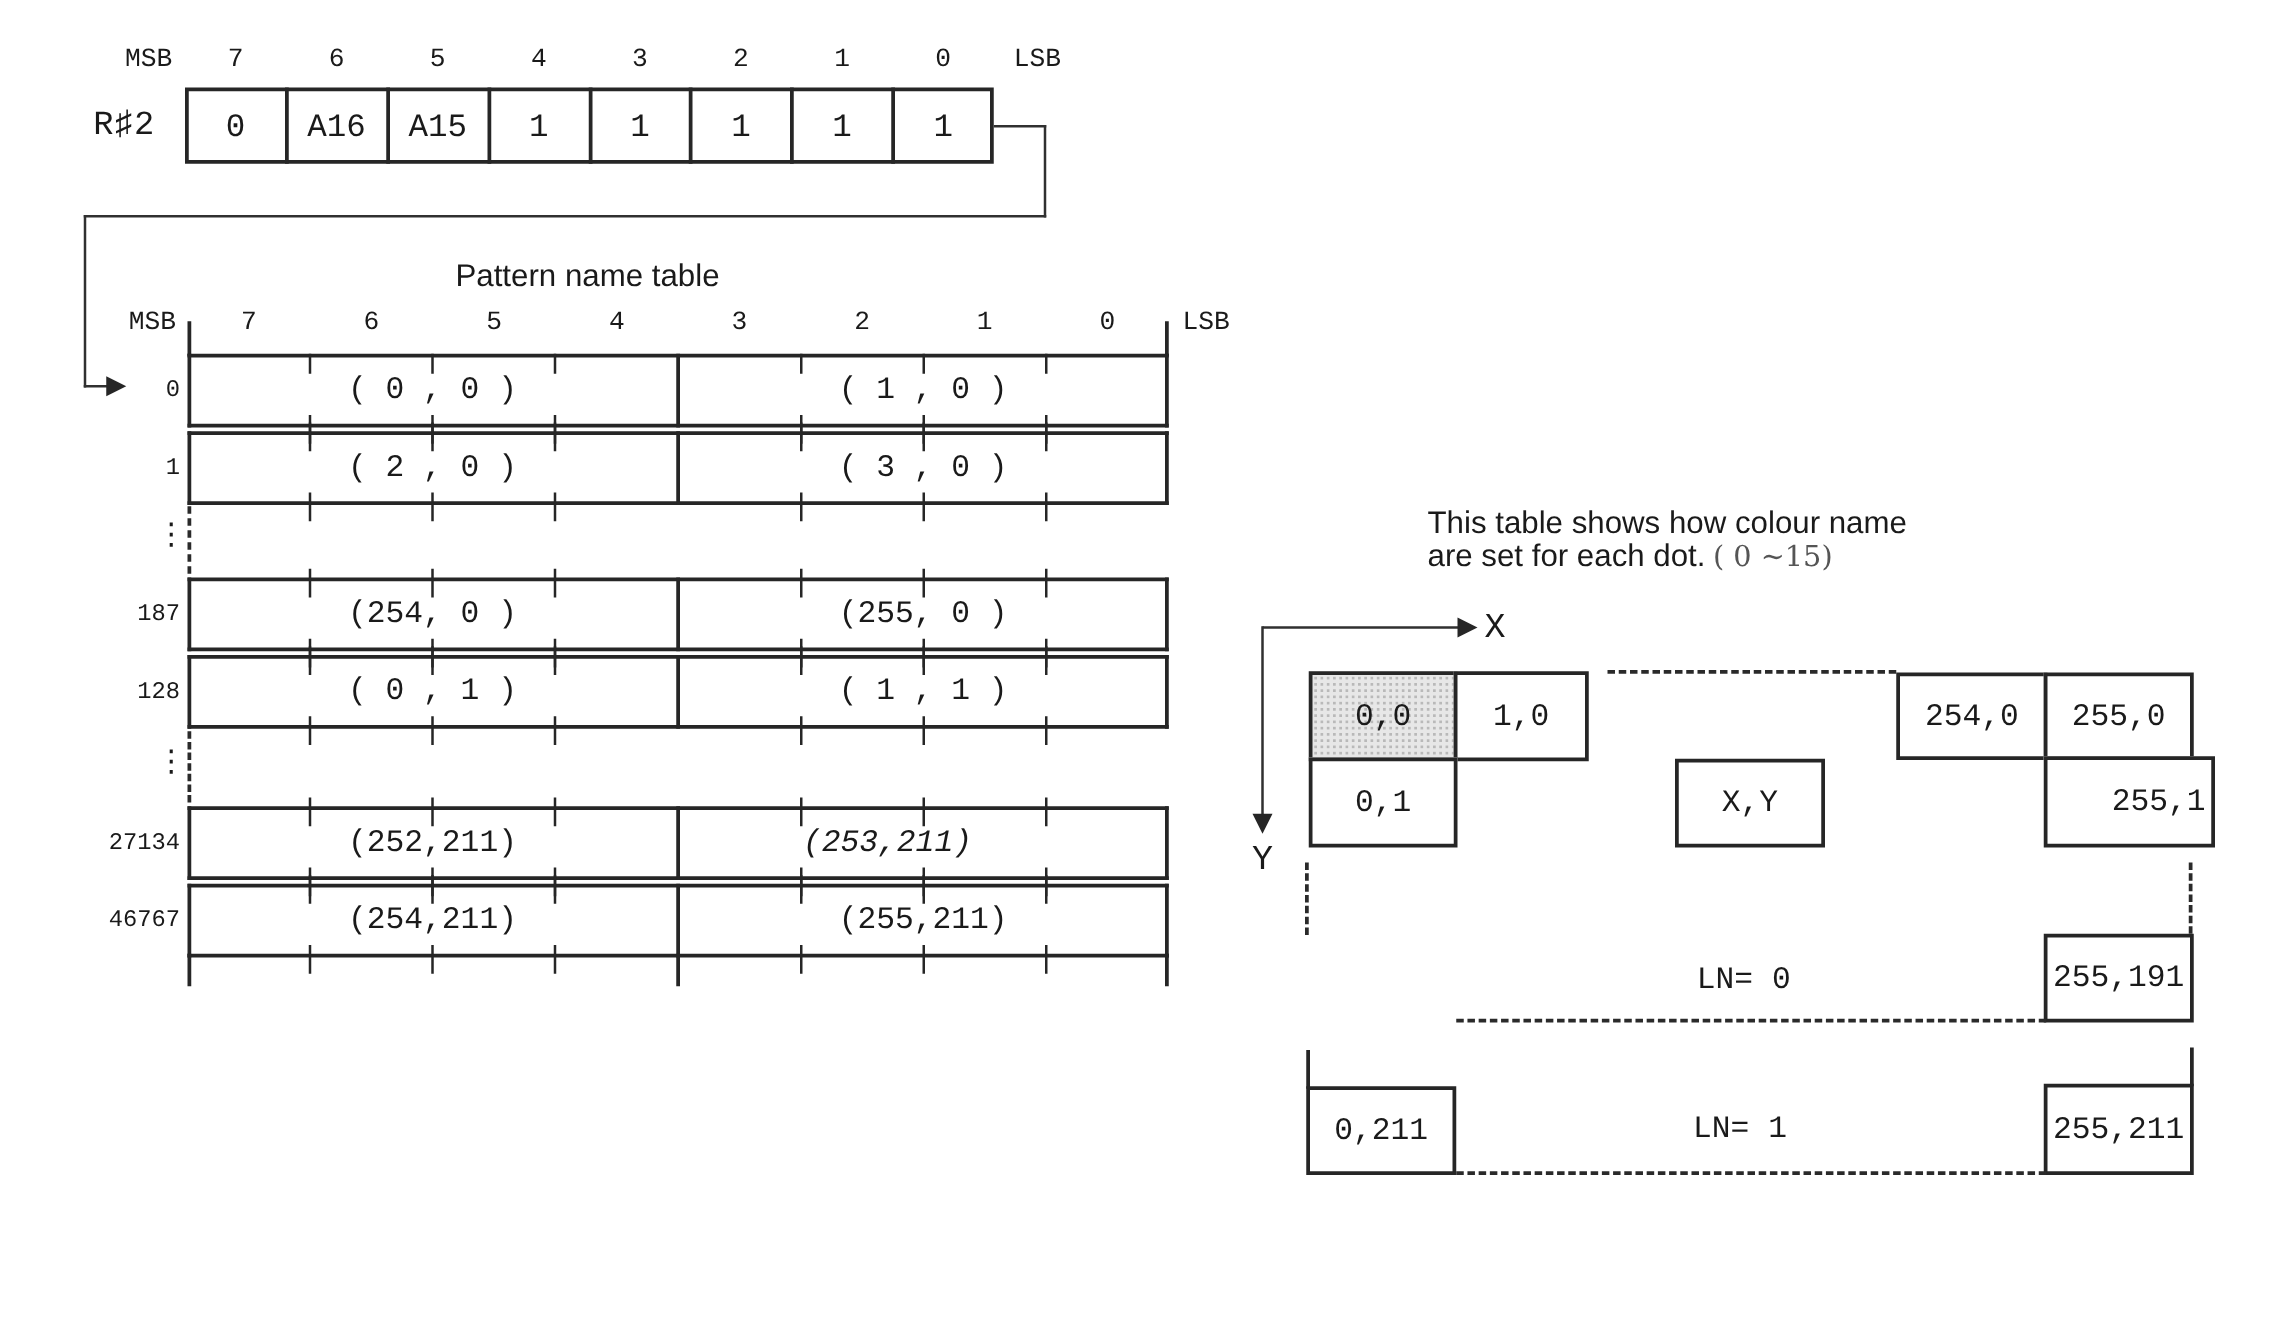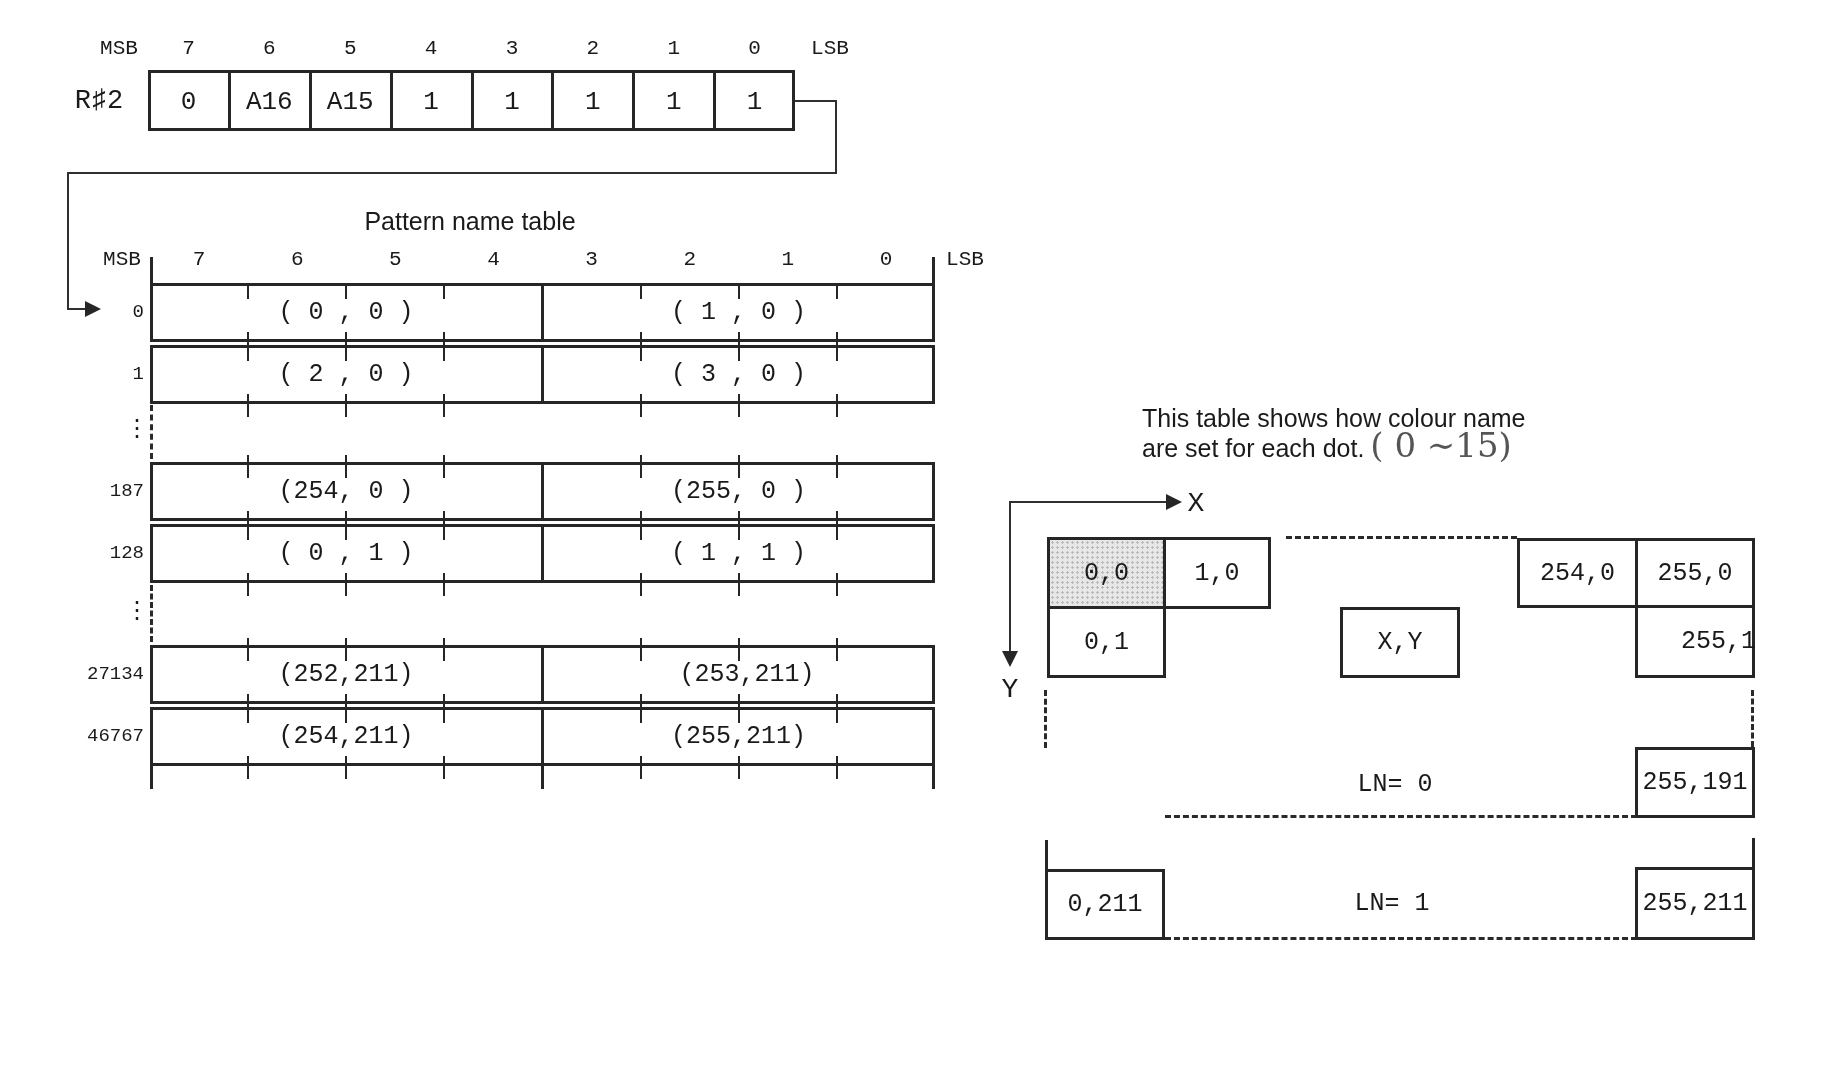--- a/index.html
+++ b/index.html
@@ -165,21 +165,21 @@
     <div class="tick" style="left: 737.75px; top: 638px; height: 23px;"></div>
     <div class="tick" style="left: 835.875px; top: 638px; height: 23px;"></div>
     <div class="tick" style="left: 247.125px; top: 694px; height: 23px;"></div>
     <div class="tick" style="left: 345.25px; top: 694px; height: 23px;"></div>
     <div class="tick" style="left: 443.375px; top: 694px; height: 23px;"></div>
     <div class="tick" style="left: 639.625px; top: 694px; height: 23px;"></div>
     <div class="tick" style="left: 737.75px; top: 694px; height: 23px;"></div>
     <div class="tick" style="left: 835.875px; top: 694px; height: 23px;"></div>
     <div class="txtr mono" style="left: 144px; top: 674px; font-size: 19px;">27134</div>
     <div class="txt mono" style="left: 346px; top: 674px; font-size: 25px;">(252,211)</div>
-    <div class="txt mono" style="left: 747px; top: 674px; font-size: 25px;">(253,211)</div>
+    <div class="txt mono" style="left: 710px; top: 674px; font-size: 25px; font-style: italic;">(253,211)</div>
     <div class="hline" style="left: 150px; top: 707px; width: 785px;"></div>
     <div class="hline" style="left: 150px; top: 763px; width: 785px;"></div>
     <div class="vline" style="left: 150px; top: 707px; height: 59px;"></div>
     <div class="vline" style="left: 932px; top: 707px; height: 59px;"></div>
     <div class="vline" style="left: 541px; top: 707px; height: 59px;"></div>
     <div class="tick" style="left: 247.125px; top: 700px; height: 23px;"></div>
     <div class="tick" style="left: 345.25px; top: 700px; height: 23px;"></div>
     <div class="tick" style="left: 443.375px; top: 700px; height: 23px;"></div>
     <div class="tick" style="left: 639.625px; top: 700px; height: 23px;"></div>
     <div class="tick" style="left: 737.75px; top: 700px; height: 23px;"></div>
@@ -196,35 +196,35 @@
     <div class="halftone abs" style="left: 153px; top: 286px; width: 388px; height: 50px; z-index: -1;"></div>
     <div class="dashv" style="left: 150px; top: 405px; height: 54px;"></div>
     <div class="dashv" style="left: 150px; top: 585px; height: 57px;"></div>
     <div class="txt mono" style="left: 137px; top: 428px; font-size: 24px;">⋮</div>
     <div class="txt mono" style="left: 137px; top: 610px; font-size: 24px;">⋮</div>
     <div class="vline" style="left: 150px; top: 763px; height: 26px;"></div>
     <div class="vline" style="left: 541px; top: 763px; height: 26px;"></div>
     <div class="vline" style="left: 932px; top: 763px; height: 26px;"></div>
     <div class="abs sans" style="left: 1142px; top: 405px; font-size: 25px; line-height: 27px;">
       <div>This table shows how colour name</div>
-      <div><span>are set for each dot.</span><span class="serifish" style="font-size: 34px; margin-left: 6px; margin-top: 12px;">( 0 ∼15)</span></div>
+      <div><span>are set for each dot.</span><span class="serifish" style="font-size: 23px; margin-left: 6px; margin-top: 12px;">( 0 ∼15)</span></div>
     </div>
     <div class="hline2" style="left: 1010px; top: 501px; width: 160px;"></div>
     <div class="arr-r" style="left: 1166px; top: 494px;"></div>
     <div class="txt mono" style="left: 1196px; top: 503px; font-size: 28px;">X</div>
     <div class="vline2" style="left: 1009px; top: 501px; height: 152px;"></div>
     <div class="arr-d" style="left: 1002px; top: 651px;"></div>
     <div class="txt mono" style="left: 1010px; top: 689px; font-size: 28px;">Y</div>
     <div class="box mono halftone" style="left: 1047px; top: 537px; width: 119px; height: 72px; font-size: 25px;">0,0</div>
     <div class="box mono" style="left: 1163px; top: 537px; width: 108px; height: 72px; font-size: 25px;">1,0</div>
     <div class="box mono" style="left: 1517px; top: 538px; width: 121px; height: 70px; font-size: 25px;">254,0</div>
     <div class="box mono" style="left: 1635px; top: 538px; width: 120px; height: 70px; font-size: 25px;">255,0</div>
     <div class="box mono" style="left: 1047px; top: 606px; width: 119px; height: 72px; font-size: 25px;">0,1</div>
     <div class="box mono" style="left: 1340px; top: 607px; width: 120px; height: 71px; font-size: 25px;">X,Y</div>
-    <div class="box mono" style="left: 1635px; top: 605px; width: 120px; height: 73px; font-size: 25px; padding-left: 47px;">255,1</div>
+    <div class="box mono" style="left: 1635px; top: 605px; width: 137px; height: 73px; font-size: 25px; padding-left: 47px;">255,1</div>
     <div class="box mono" style="left: 1635px; top: 747px; width: 120px; height: 71px; font-size: 25px;">255,191</div>
     <div class="box mono" style="left: 1045px; top: 869px; width: 120px; height: 71px; font-size: 25px;">0,211</div>
     <div class="box mono" style="left: 1635px; top: 867px; width: 120px; height: 73px; font-size: 25px;">255,211</div>
     <div class="txt mono" style="left: 1395px; top: 784px; font-size: 25px;">LN= 0</div>
     <div class="txt mono" style="left: 1392px; top: 903px; font-size: 25px;">LN= 1</div>
     <div class="dashh" style="left: 1286px; top: 536px; width: 231px;"></div>
     <div class="dashh" style="left: 1165px; top: 815px; width: 472px;"></div>
     <div class="dashh" style="left: 1165px; top: 937px; width: 472px;"></div>
     <div class="dashv" style="left: 1044px; top: 690px; height: 58px;"></div>
     <div class="dashv" style="left: 1751px; top: 690px; height: 57px;"></div>

